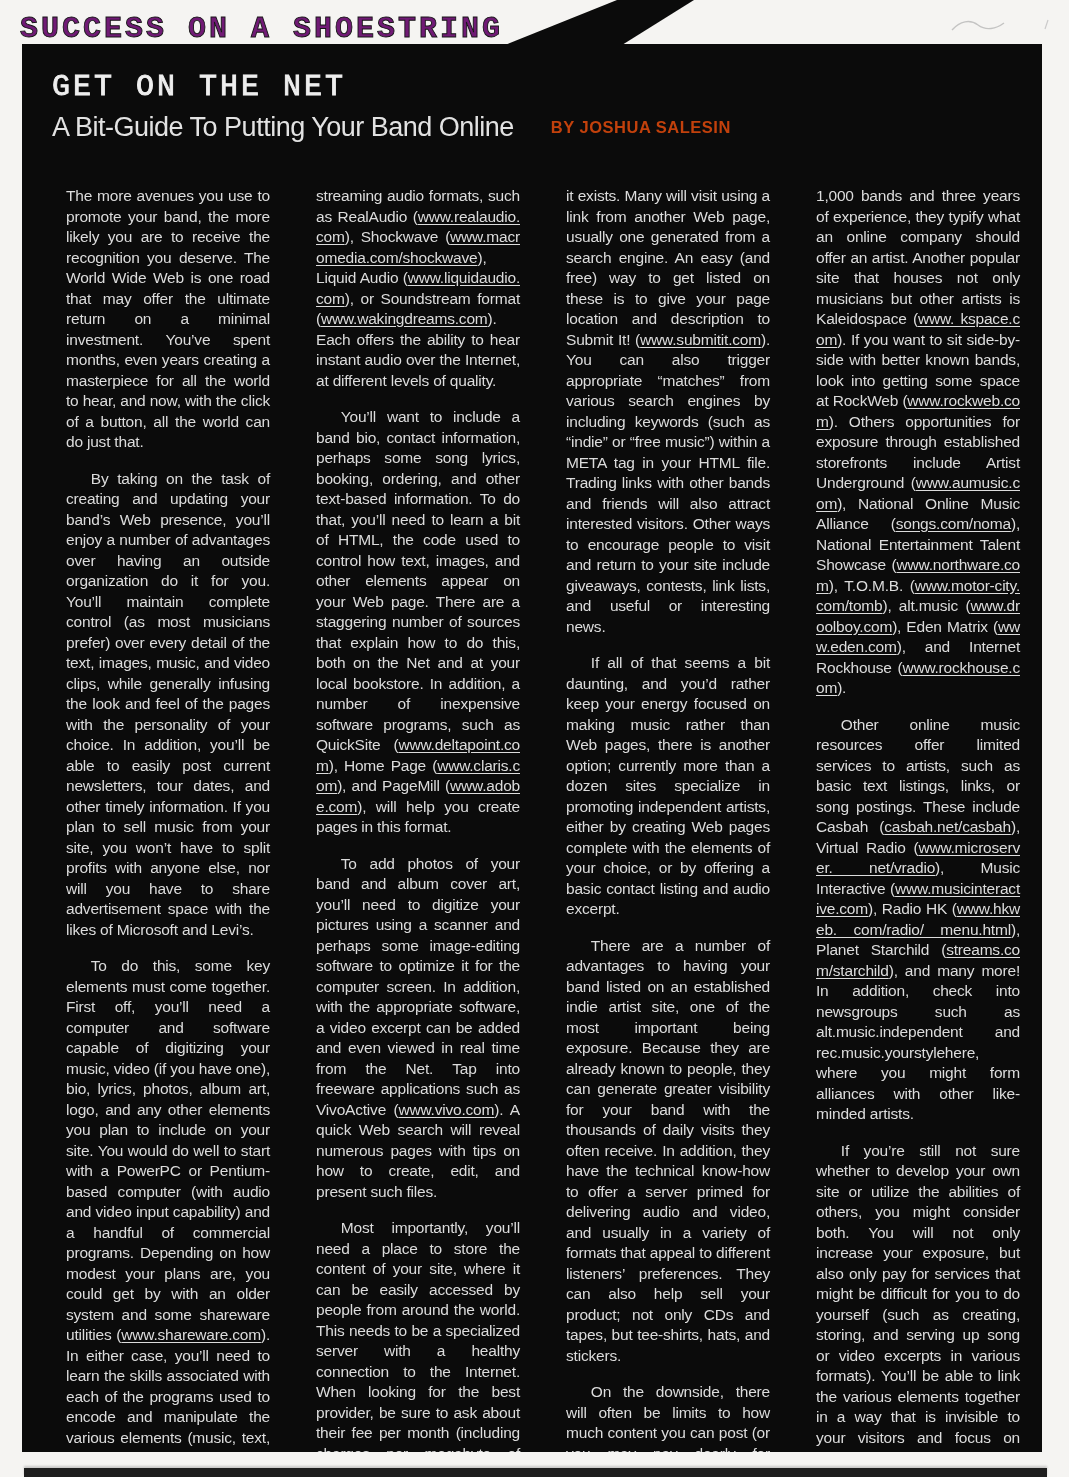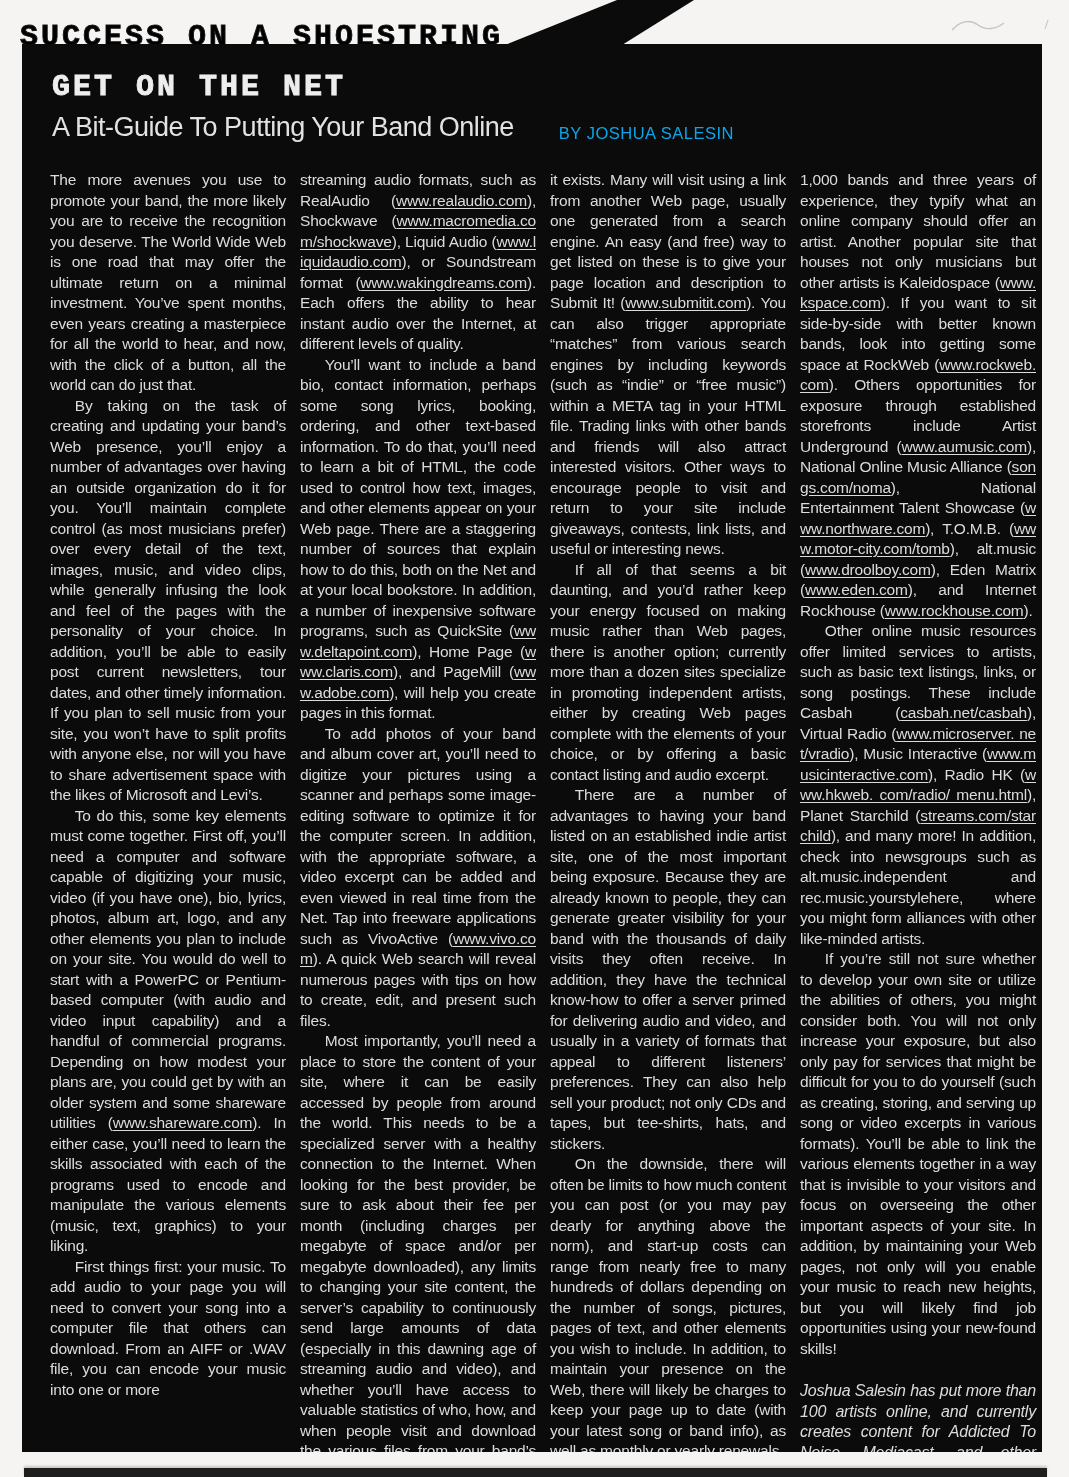--- a/index.html
+++ b/index.html
@@ -2,48 +2,48 @@
 <html><head>
 <meta charset="utf-8">
 <style>
   html,body{margin:0;padding:0;}
   body{
     width:1069px;height:1477px;position:relative;background:#f5f4f2;
     font-family:"Liberation Sans",sans-serif;overflow:hidden;
   }
   
   .kicker{
-    position:absolute;top:20px;left:20px;
+    position:absolute;top:12px;left:20px;
     font-family:"Liberation Mono","DejaVu Sans Mono",monospace;
-    font-weight:bold;font-size:30px;letter-spacing:3px;color:#000000;
+    font-weight:bold;font-size:30px;letter-spacing:3px;color:#701a75;
     -webkit-text-stroke:0.9px #151515;white-space:nowrap;
   }
   .wedge{position:absolute;top:0;left:0;}
   .pencil{position:absolute;top:14px;left:948px;opacity:.75;}
   
   .article{
     position:absolute;left:22px;top:44px;width:1020px;height:1408px;
     background:#0b0b0b;color:#d9d9d9;overflow:hidden;
   }
   .art-head{padding:26px 0 0 30px;}
   .title{
     font-family:"Liberation Mono","DejaVu Sans Mono",monospace;
-    font-weight:bold;font-size:30px;letter-spacing:3px;color:#eee;
+    font-weight:normal;font-size:30px;letter-spacing:3px;color:#eee;
     -webkit-text-stroke:0.9px #eee;margin:0;white-space:nowrap;
   }
-  .subrow{display:flex;align-items:flex-end;gap:28px;margin-top:8px;}
+  .subrow{display:flex;align-items:center;gap:20px;margin-top:8px;}
   .subtitle{font-size:27px;font-weight:normal;color:#e2e2e2;letter-spacing:-0.5px;}
-  .byline{font-size:16.5px;font-weight:normal;color:#0ea5e9;letter-spacing:0.5px;padding-left:17px;}
+  .byline{font-size:16.5px;font-weight:bold;color:#c2410c;letter-spacing:0.5px;padding-left:17px;}
   
   .cols{
     display:flex;gap:14px;margin-top:27px;padding:0 6px 0 28px;
     text-align:justify;
   }
   .col{width:236px;flex:0 0 236px;font-size:15.5px;line-height:20.5px;letter-spacing:-0.2px;color:#dcdcdc;}
-  .col p{margin:0;}
+  .col p{margin:16px;}
   .col p.ind{text-indent:1.6em;}
   .link{text-decoration:underline;text-underline-offset:2px;word-break:break-all;}
   .em{}
   .bio{font-style:italic;margin-top:22px !important;font-size:16px;}
   
   .bottom-band{
     position:absolute;left:24px;right:22px;bottom:0;height:9px;
     background:#1e1e1e;box-shadow:0 -2px 2px rgba(120,120,120,.35);
   }
 </style>

